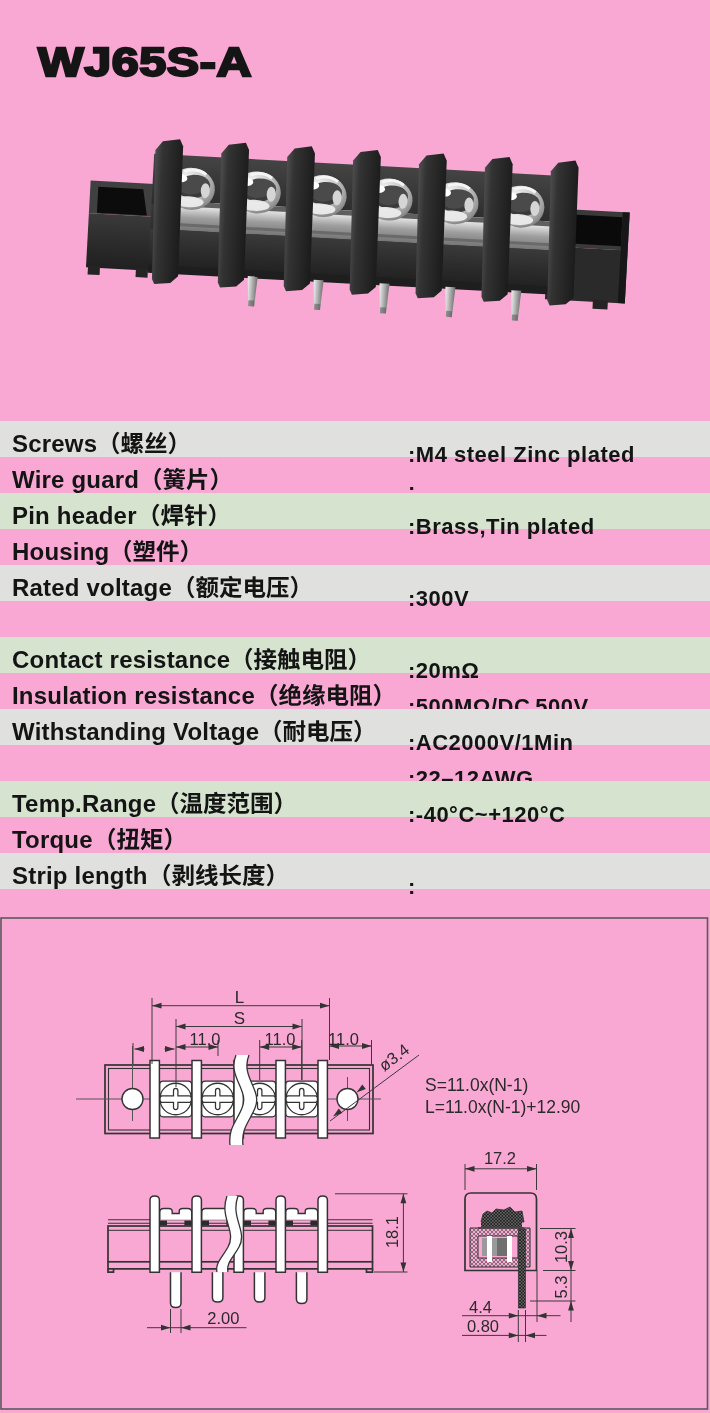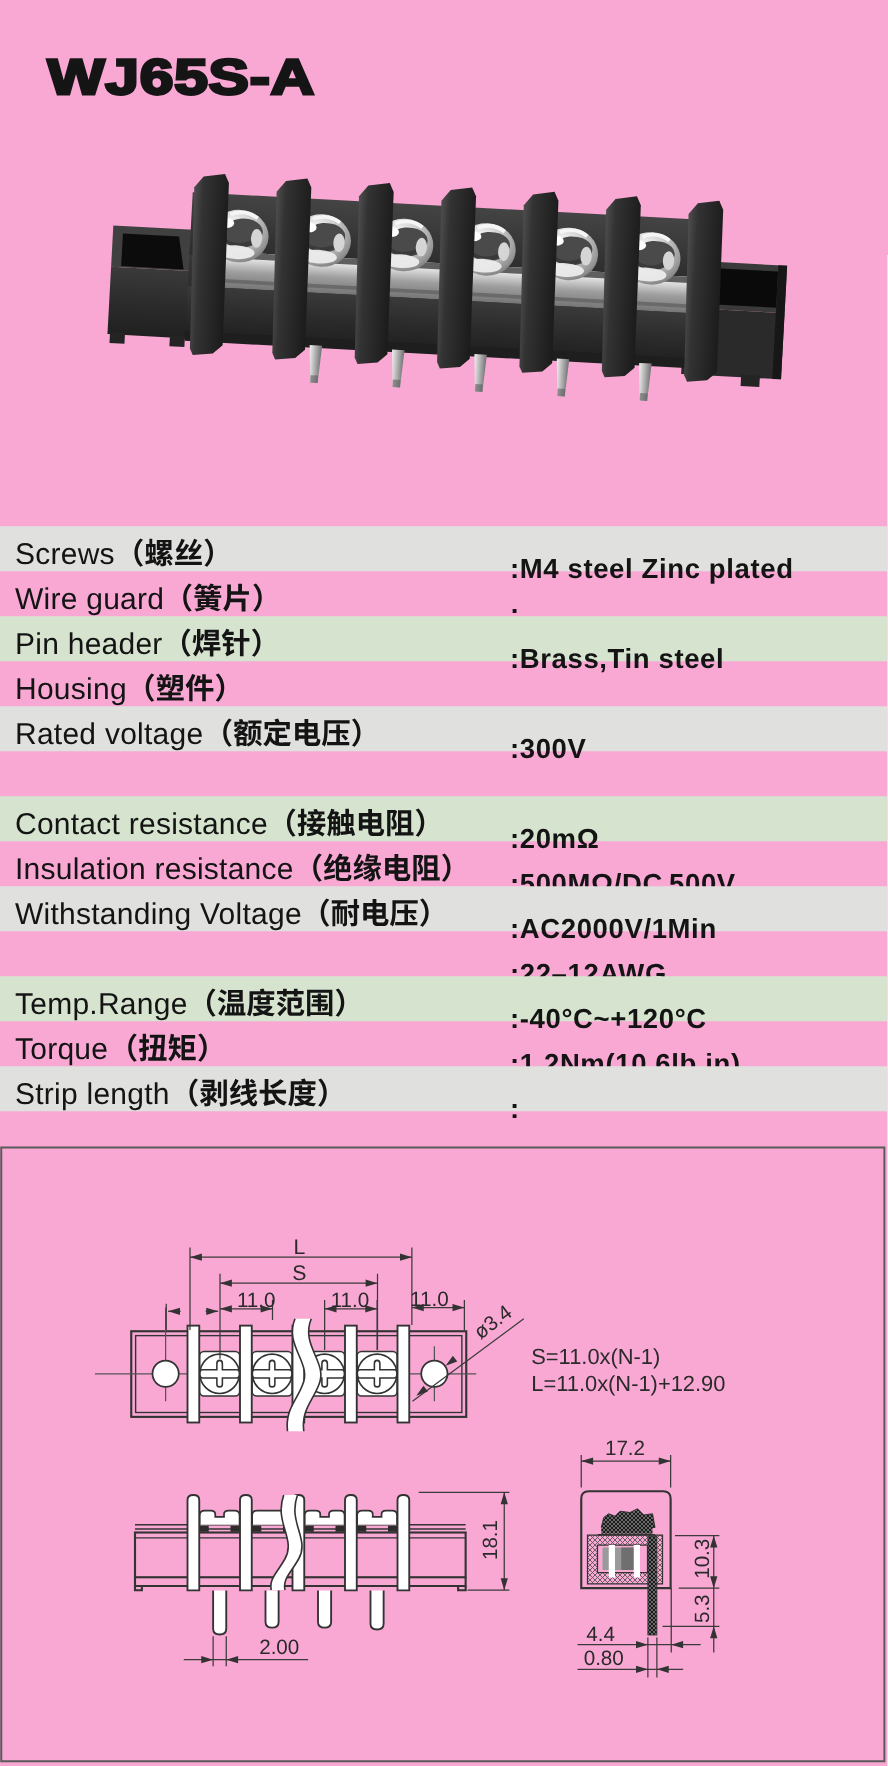--- a/index.html
+++ b/index.html
@@ -3,21 +3,21 @@
 *{margin:0;padding:0;box-sizing:border-box}
 html,body{width:710px;background:#fff}
 body{font-family:"Liberation Sans",sans-serif}
 .page{position:relative;width:710px;height:1413px;background:#f9a8d4;overflow:hidden}
 .title{position:absolute;left:38px;top:42px;font-size:40px;font-weight:bold;color:#151515;
  -webkit-text-stroke:2.3px #151515;letter-spacing:0.5px;transform:scaleX(1.21);transform-origin:left top;line-height:1}
 .photo{position:absolute;left:0;top:0}
 .row{position:absolute;left:0;width:710px;height:36px;color:#141414}
 .row.gy{background:#e0e0de}
 .row.gn{background:#d6e4cf}
-.lab{position:absolute;left:12px;top:4.5px;line-height:36px;font-size:24px;font-weight:normal;letter-spacing:0.2px;white-space:nowrap}
+.lab{position:absolute;left:12px;top:4.5px;line-height:36px;font-size:24px;font-weight:bold;letter-spacing:0.2px;white-space:nowrap}
 .lab .cjk{vertical-align:-5px}
 .val{position:absolute;left:408px;top:16px;line-height:36px;font-size:22px;font-weight:bold;letter-spacing:0.5px;white-space:nowrap}
 .draw{position:absolute;left:0;top:0}
 </style></head><body>
 <div class="page">
     <div class="title">WJ65S-A</div>
     <svg class="photo" width="710" height="420" viewBox="0 0 710 420">
       <defs>
         <linearGradient id="pb" x1="0" y1="0" x2="0" y2="1">
           <stop offset="0" stop-color="#3a3a3a"></stop>
@@ -321,21 +321,21 @@
         </svg></span>
       <span class="val">:</span>
     </div>
     <div class="row gn" style="top:493px">
       <span class="lab">Pin header<svg class="cjk" width="94" height="28" viewBox="0 0 94 28" style="fill:#141414">
           <use href="#g31" transform="translate(0.0,23) scale(0.0235,-0.0235)"></use>
           <use href="#g14" transform="translate(23.5,23) scale(0.0235,-0.0235)"></use>
           <use href="#g27" transform="translate(47.0,23) scale(0.0235,-0.0235)"></use>
           <use href="#g32" transform="translate(70.5,23) scale(0.0235,-0.0235)"></use>
         </svg></span>
-      <span class="val">:Brass,Tin steel</span>
+      <span class="val">:Brass,Tin plated</span>
     </div>
     <div class="row wh" style="top:529px">
       <span class="lab">Housing<svg class="cjk" width="94" height="28" viewBox="0 0 94 28" style="fill:#141414">
           <use href="#g31" transform="translate(0.0,23) scale(0.0235,-0.0235)"></use>
           <use href="#g6" transform="translate(23.5,23) scale(0.0235,-0.0235)"></use>
           <use href="#g1" transform="translate(47.0,23) scale(0.0235,-0.0235)"></use>
           <use href="#g32" transform="translate(70.5,23) scale(0.0235,-0.0235)"></use>
         </svg></span>
     </div>
     <div class="row gy" style="top:565px">
@@ -395,21 +395,20 @@
         </svg></span>
       <span class="val">:-40°C~+120°C</span>
     </div>
     <div class="row wh" style="top:817px">
       <span class="lab">Torque<svg class="cjk" width="94" height="28" viewBox="0 0 94 28" style="fill:#141414">
           <use href="#g31" transform="translate(0.0,23) scale(0.0235,-0.0235)"></use>
           <use href="#g10" transform="translate(23.5,23) scale(0.0235,-0.0235)"></use>
           <use href="#g18" transform="translate(47.0,23) scale(0.0235,-0.0235)"></use>
           <use href="#g32" transform="translate(70.5,23) scale(0.0235,-0.0235)"></use>
         </svg></span>
-      <span class="val">:1.2Nm(10.6lb.in)</span>
     </div>
     <div class="row gy" style="top:853px">
       <span class="lab">Strip length<svg class="cjk" width="141" height="28" viewBox="0 0 141 28" style="fill:#141414">
           <use href="#g31" transform="translate(0.0,23) scale(0.0235,-0.0235)"></use>
           <use href="#g3" transform="translate(23.5,23) scale(0.0235,-0.0235)"></use>
           <use href="#g20" transform="translate(47.0,23) scale(0.0235,-0.0235)"></use>
           <use href="#g28" transform="translate(70.5,23) scale(0.0235,-0.0235)"></use>
           <use href="#g8" transform="translate(94.0,23) scale(0.0235,-0.0235)"></use>
           <use href="#g32" transform="translate(117.5,23) scale(0.0235,-0.0235)"></use>
         </svg></span>

